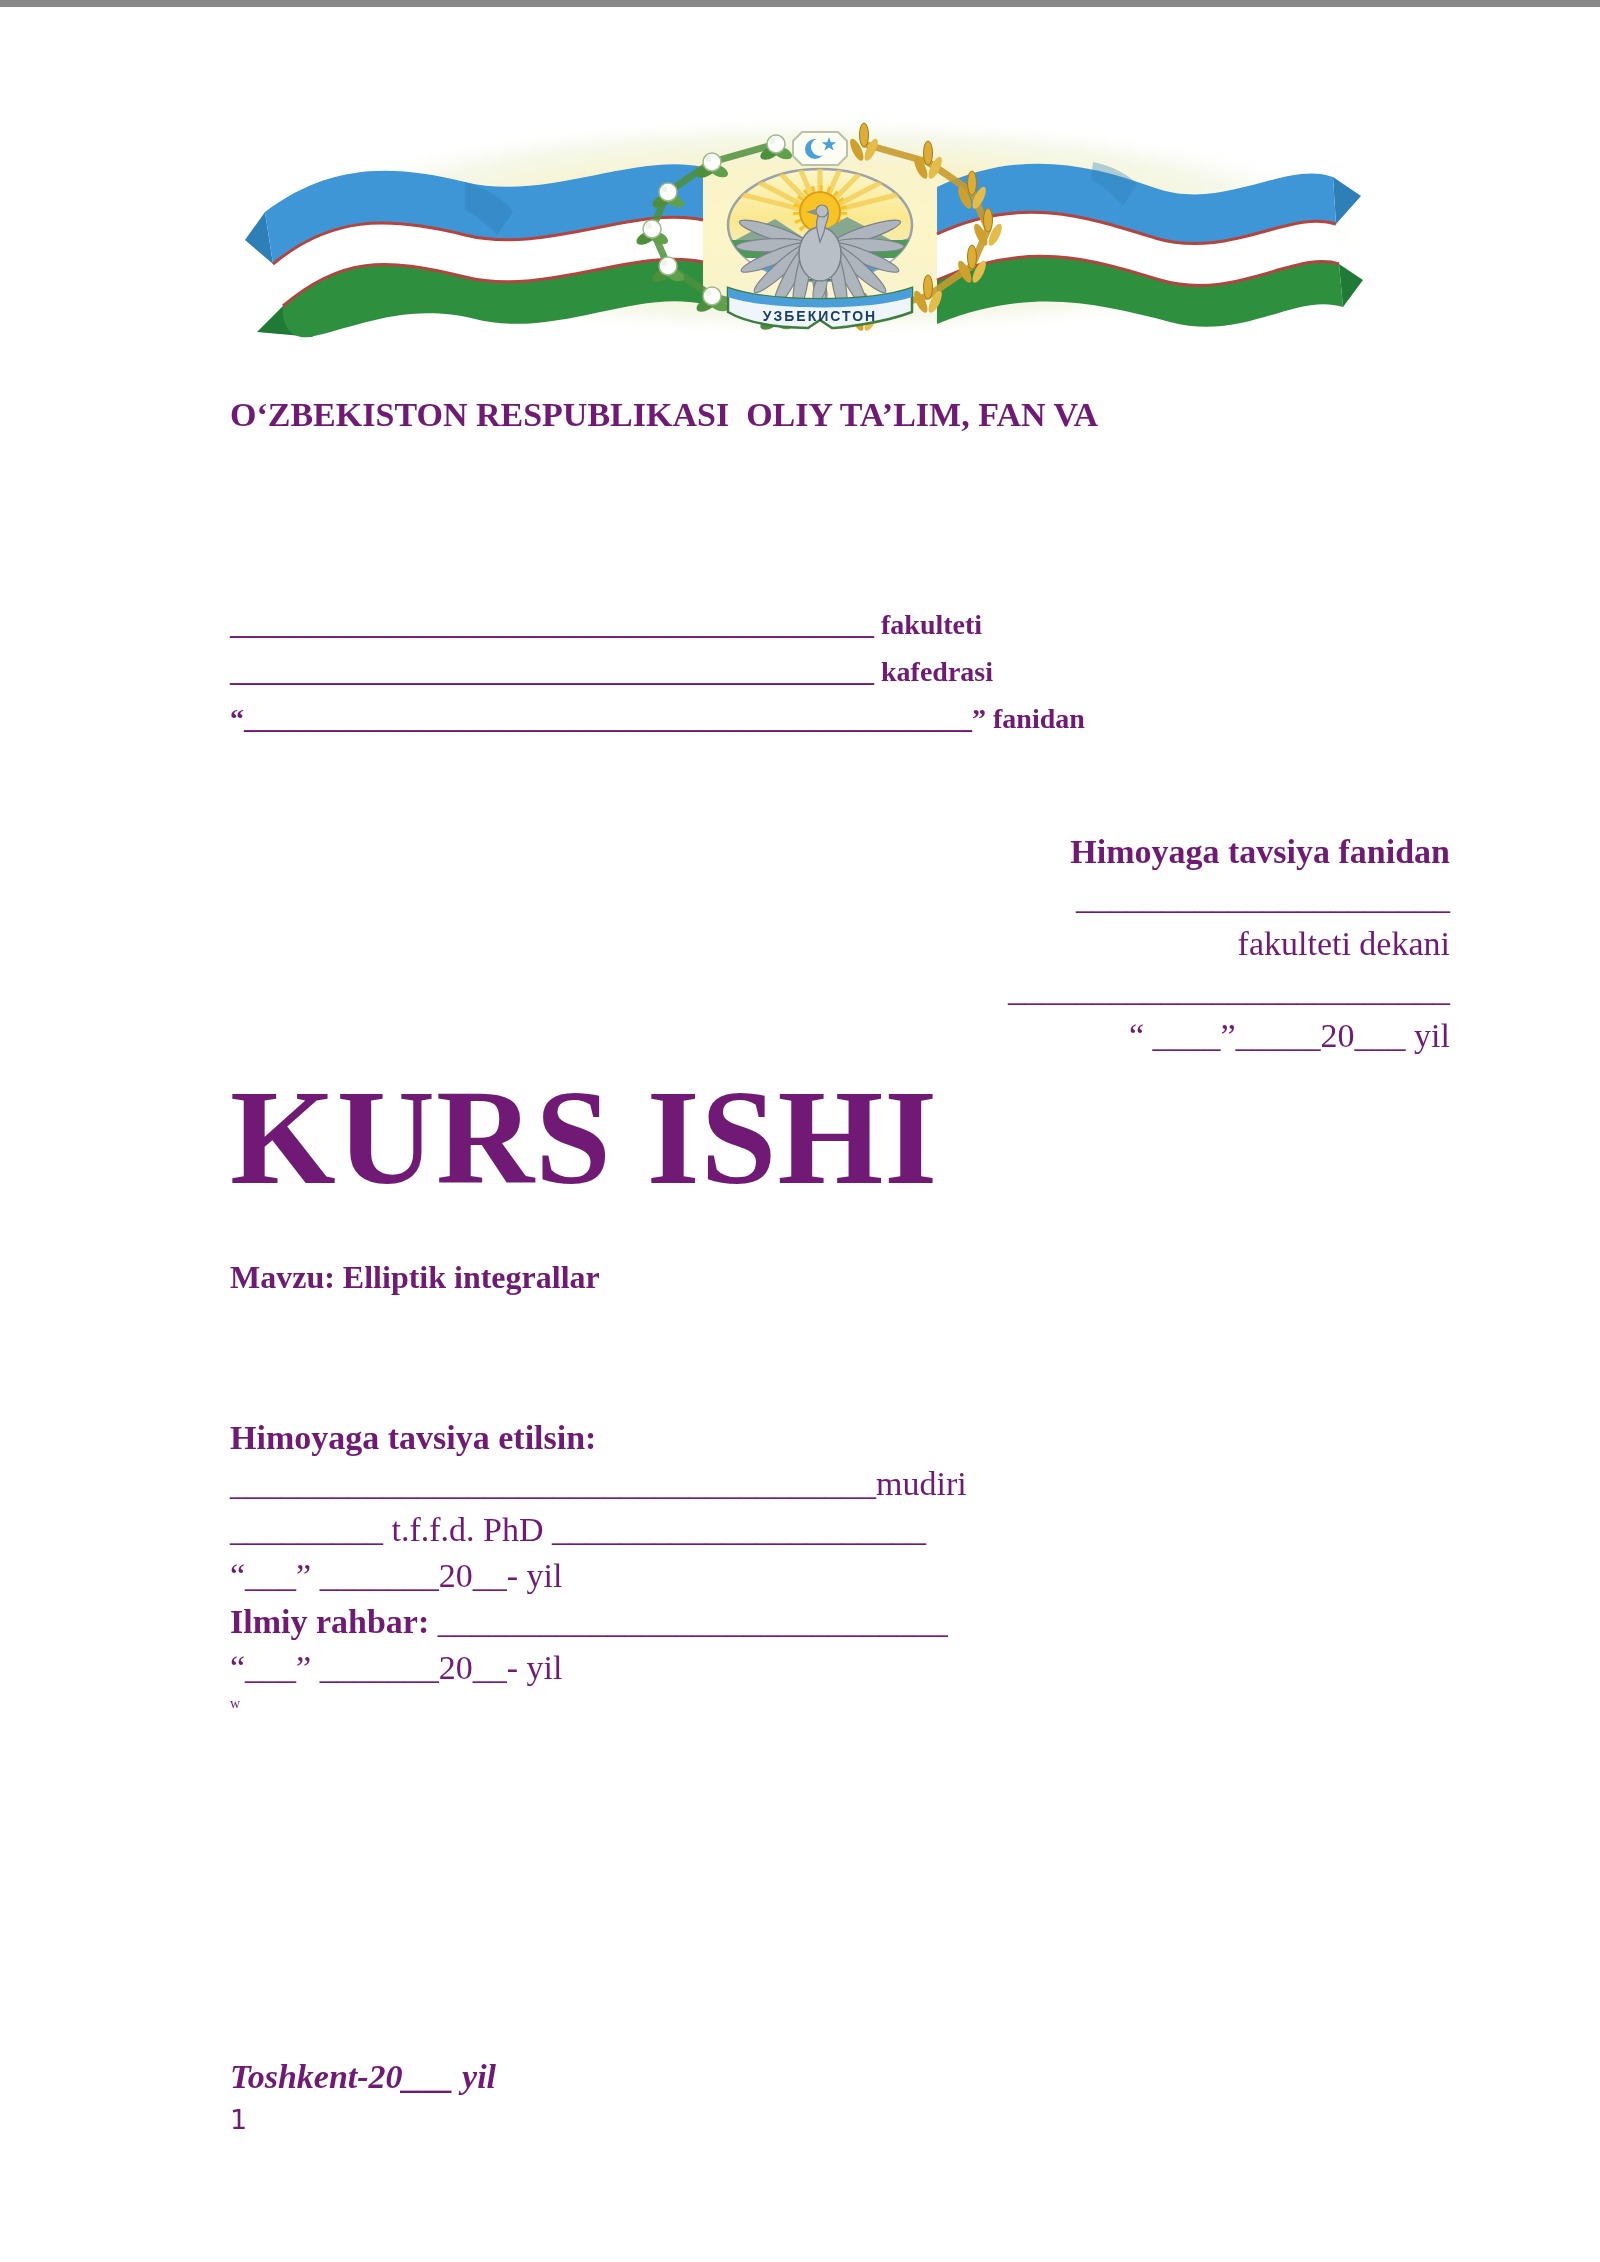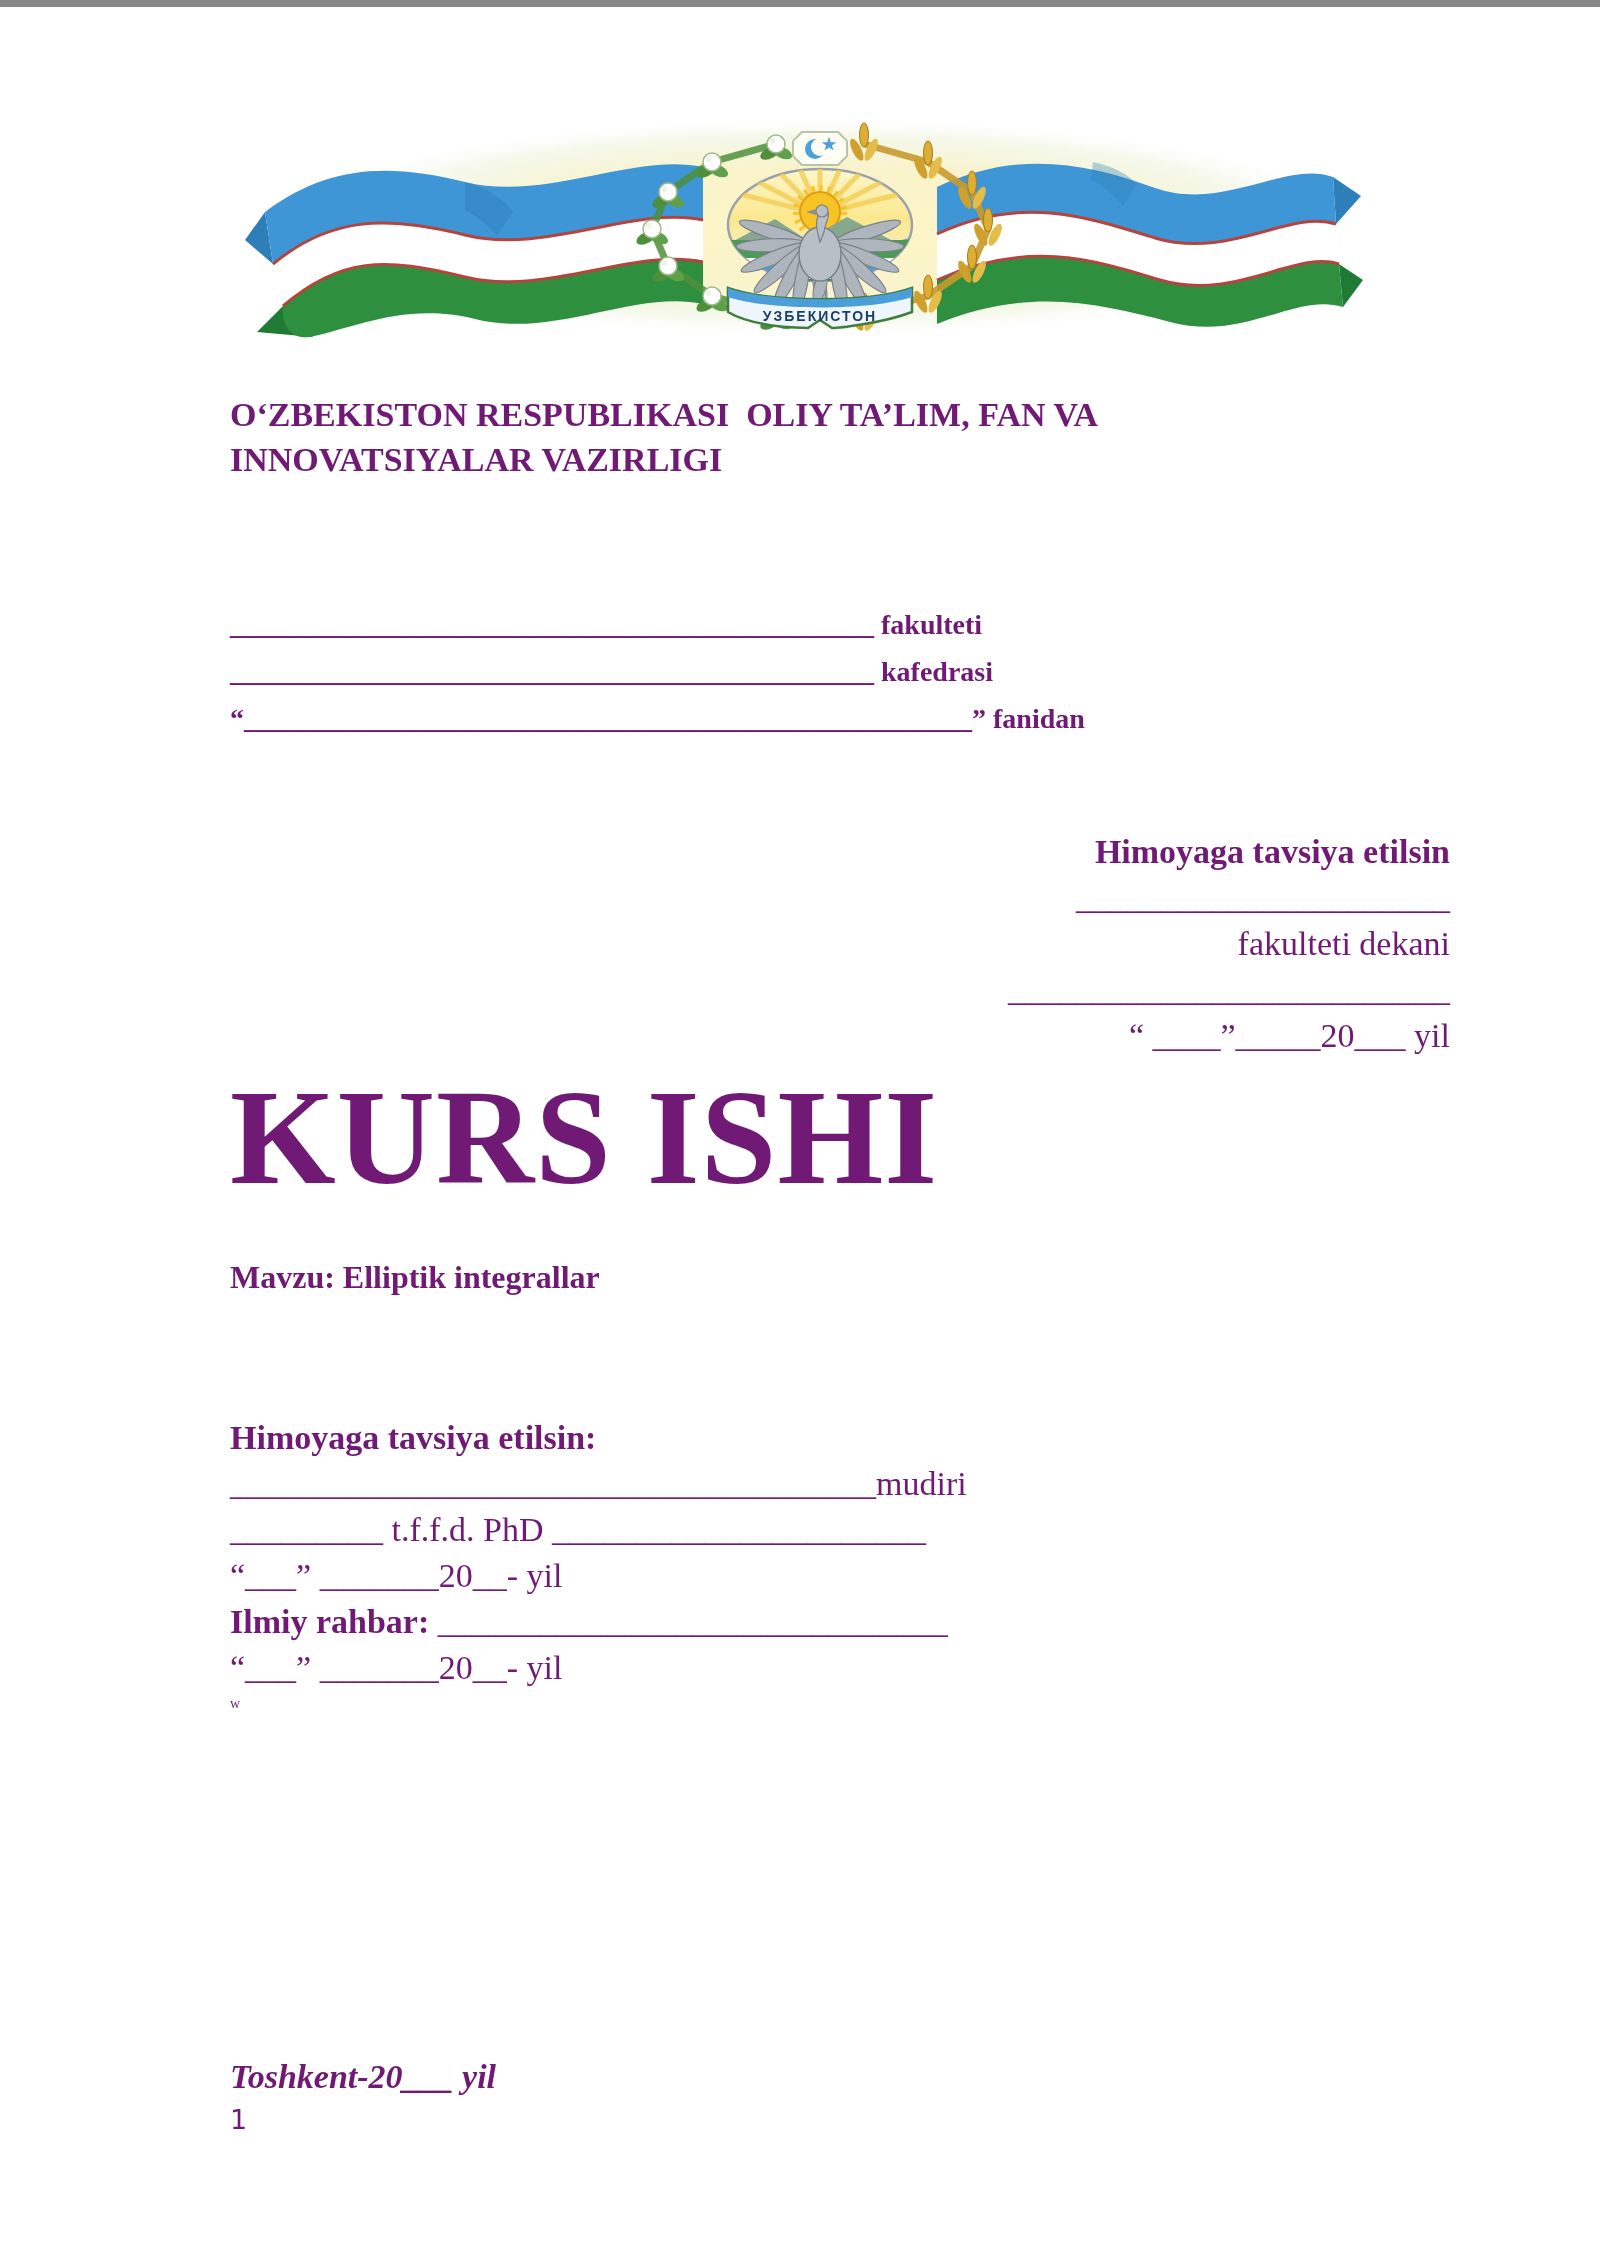--- a/index.html
+++ b/index.html
@@ -176,32 +176,31 @@
           <circle cx="580" cy="57" r="10" fill="#4aa0d8"></circle>
           <circle cx="585" cy="55" r="9" fill="#fdfdf4"></circle>
           <path d="M594,45 L595.8,50.2 L601.3,50.2 L596.9,53.4 L598.6,58.6 L594,55.4 L589.4,58.6 L591.1,53.4 L586.7,50.2 L592.2,50.2 Z" fill="#4aa0d8"></path>
         </g>
       </g>
     </svg>
   </div>
 
   <div class="center-col ministry">
     <div class="t">O‘ZBEKISTON RESPUBLIKASI  OLIY TA’LIM, FAN VA</div>
-    <div class="t">INNOVATSIYALAR VAZIRLIGI</div>
   </div>
 
 
   <div class="center-col dept">
     <div class="t">______________________________________________ fakulteti</div>
     <div class="t">______________________________________________ kafedrasi</div>
     <div class="t">“____________________________________________________” fanidan</div>
   </div>
 
   <div class="approval">
-    <div class="t b">Himoyaga tavsiya etilsin</div>
+    <div class="t b">Himoyaga tavsiya fanidan</div>
     <div class="t">______________________</div>
     <div class="t">fakulteti dekani</div>
     <div class="t">__________________________</div>
     <div class="t">“ ____”_____20___ yil</div>
   </div>
 
   <div class="center-col kurs">
     <span class="t">KURS ISHI</span>
   </div>
   <div class="center-col mavzu">

